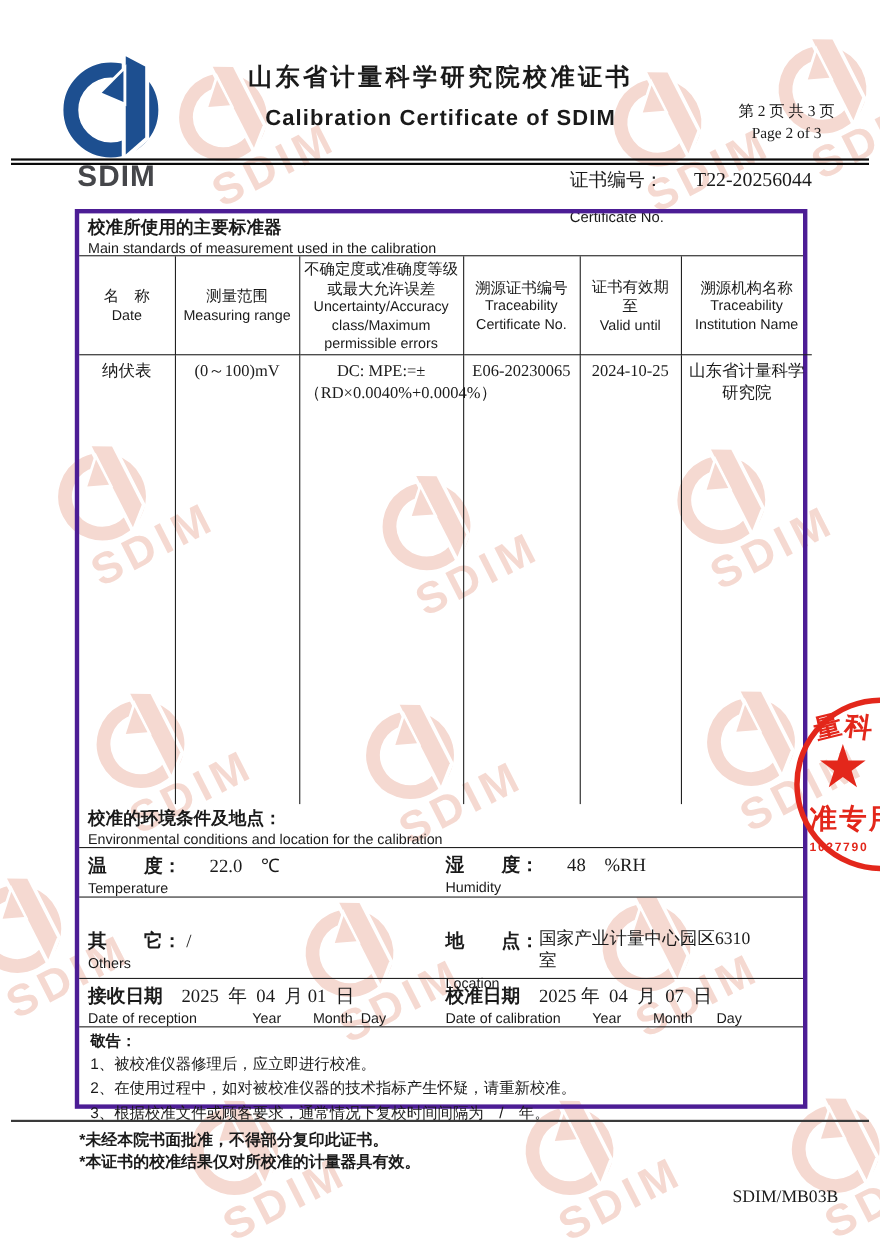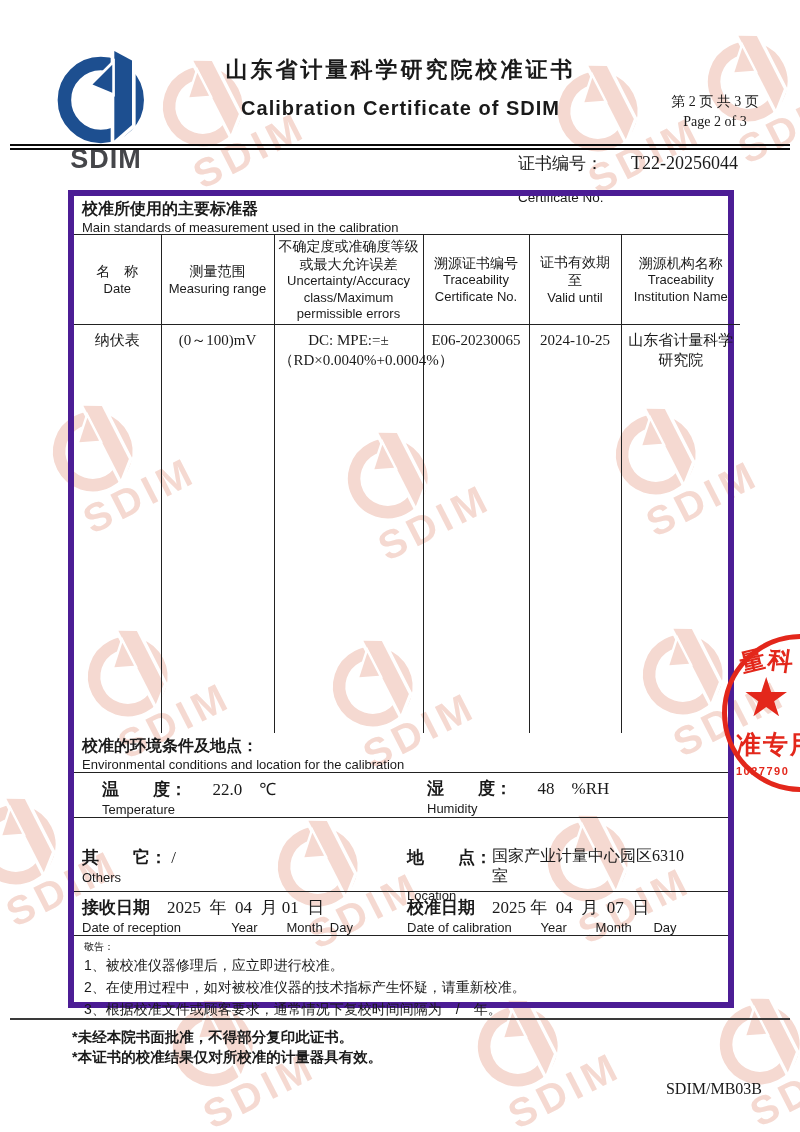--- a/index.html
+++ b/index.html
@@ -23,47 +23,47 @@
   .page-info { position:absolute; left:640px; top:92px; width:150px; text-align:center; font-family:"Liberation Serif", serif; font-size:14px; line-height:1.45; }
 
   .double-rule { position:absolute; left:10px; right:10px; top:144px; height:6px; border-top:2px solid #0a0a0a; border-bottom:2px solid #0a0a0a; }
 
   .cert-no { position:absolute; left:518px; top:152px; }
   .cert-no .l1 { font-family:"Liberation Serif", serif; font-size:17px; white-space:nowrap; }
   .cert-no .num { font-family:"Liberation Serif", serif; font-size:18px; margin-left:28px; }
   .cert-no .l2 { font-size:13.5px; margin-top:15px; }
 
   
-  .main-box { position:absolute; left:68px; top:190px; width:666px; height:818px; border:6px solid #4c1d95; display:flex; flex-direction:column; background:transparent; }
+  .main-box { position:absolute; left:68px; top:190px; width:666px; height:818px; border:4px solid #4c1d95; display:flex; flex-direction:column; background:transparent; }
   .sec { border-bottom:1px solid #222; }
   .sec-title { height:39px; padding:3px 8px 0 8px; }
   .sec-zh { font-size:16px; font-weight:bold; }
   .sec-en { font-size:13px; margin-top:0px; }
 
   table.standards { width:100%; border-collapse:collapse; border-style:hidden; table-layout:fixed; }
   table.standards th, table.standards td { border:1px solid #222; text-align:center; padding:2px 4px; }
   table.standards th { height:88px; font-weight:normal; vertical-align:middle; }
   .th-zh { font-size:14px; line-height:1.3; }
   .th-en { font-size:13px; line-height:1.25; }
   table.standards tbody td { height:408px; vertical-align:top; font-family:"Liberation Serif", serif; font-size:15px; line-height:1.35; padding-top:5px; }
 
   .env-title { height:45px; padding:3px 8px 0 8px; }
   .row2 { display:flex; }
   .row2 .half { padding:4px 0 0 8px; }
   .row2 .half.left { width:325px; }
   .row2 .half.right { flex:1; }
-  .temp-row { height:46px;padding-left:20px; }
+  .temp-row { height:46px; }
   .others-row { height:50px;margin-top:24px; }
   .dates-row { height:52px; }
   .lbl-zh { font-size:17px; font-weight:600; white-space:pre; }
   .val { font-family:"Liberation Serif", serif; font-size:17px; white-space:pre; }
   .sub-en { font-size:13px; margin-top:1px; white-space:pre; }
   .loc-val { display:inline-block; width:205px; vertical-align:top; font-size:16px; line-height:1.3; font-family:"Liberation Serif", serif; }
   .notes { flex:1; padding:4px 10px 0 10px; border-bottom:none; }
-  .notes .n-title { font-size:10px; font-weight:400; }
+  .notes .n-title { font-size:14px; font-weight:700; }
   .notes .n-item { font-size:14px; line-height:1.6; white-space:pre-wrap; }
 
   
   .bottom-rule { position:absolute; left:10px; right:10px; top:1018px; height:2px; background:#3a3a3a; }
   .footnotes { position:absolute; left:72px; top:1028px; font-size:14.5px; font-weight:600; line-height:1.35; }
   .form-code { position:absolute; right:38px; top:1080px; font-family:"Liberation Serif", serif; font-size:16px; }
 
   
   .stamp { position:absolute; left:722px; top:634px; width:158px; height:158px; z-index:2; }
   .stamp-circle { position:absolute; inset:0; border:5px solid currentColor; border-radius:50%; }

